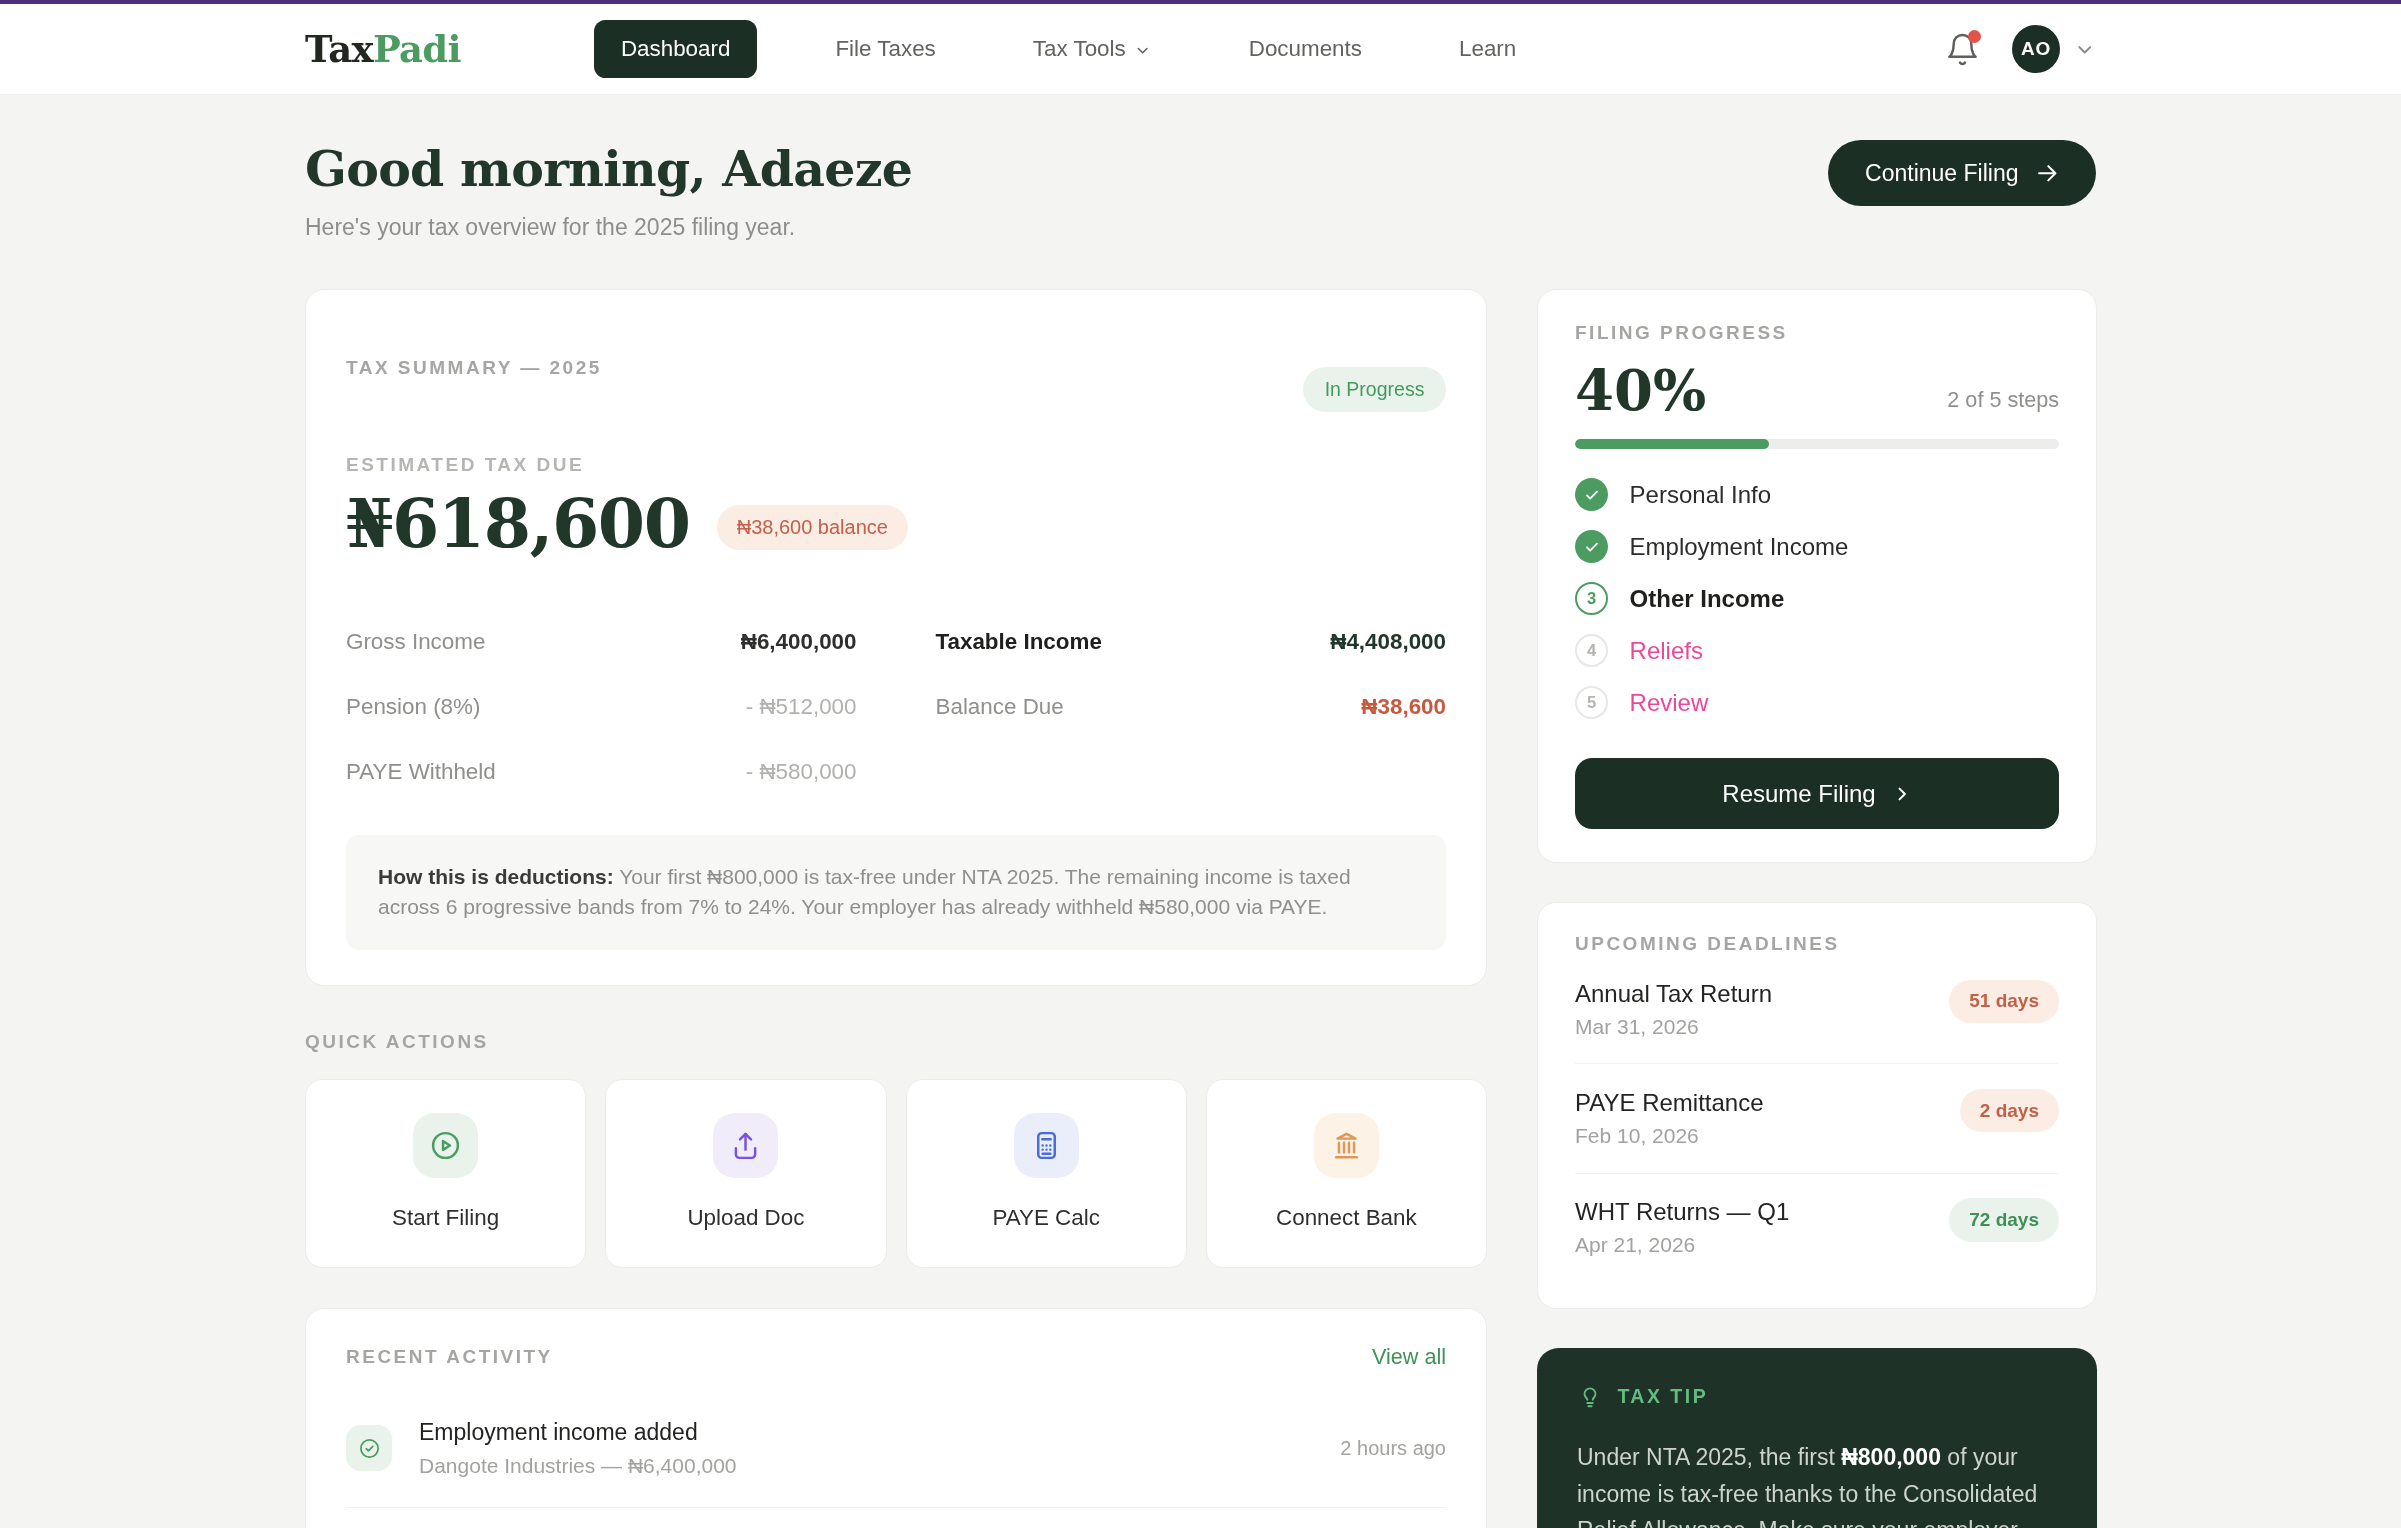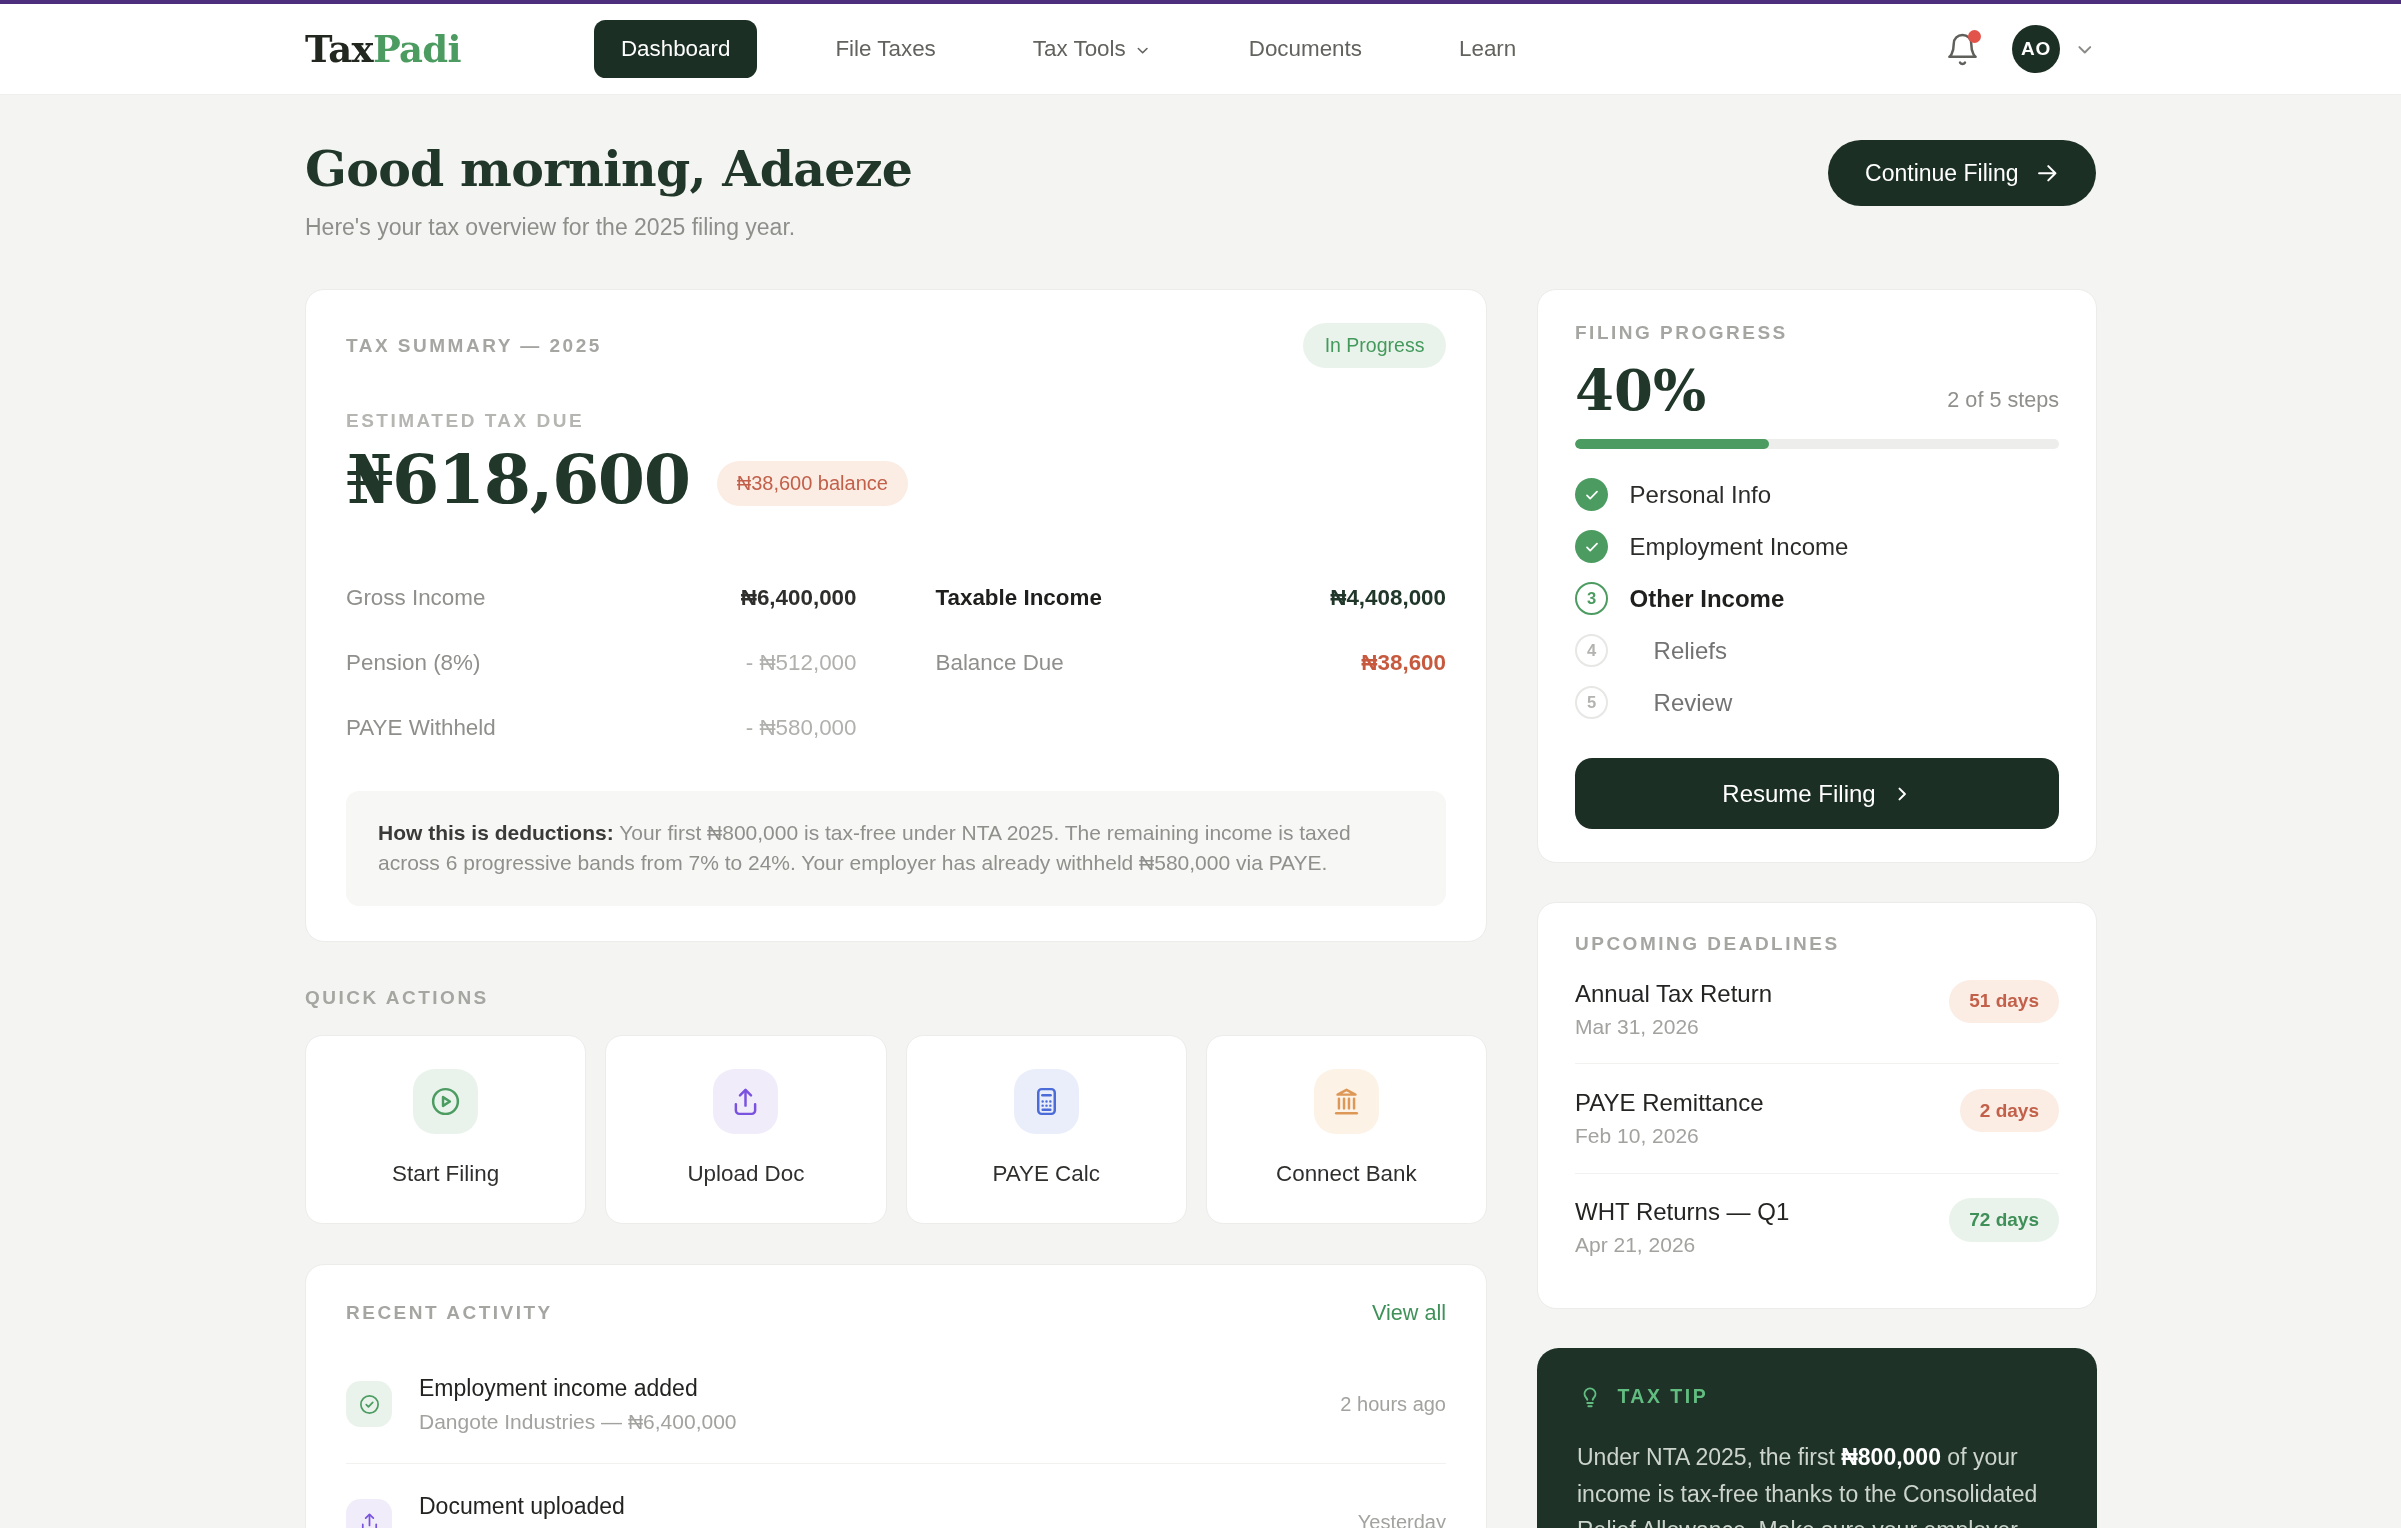--- a/index.html
+++ b/index.html
@@ -61,21 +61,21 @@
   .hero-sub{font-size:23px;color:#8e8e8b;margin-top:16px;}
   .btn-dark{display:inline-flex;align-items:center;gap:16px;background:var(--brand-dark);color:#fff;border:none;border-radius:33px;height:66px;padding:0 37px;font-size:23px;font-family:inherit;cursor:pointer;}
   .btn-dark svg{width:24.5px;height:24.5px;}
   
   .main{display:grid;grid-template-columns:1182px 560px;gap:50px;margin-top:48px;align-items:start;}
   .card{background:#fff;border:0.7px solid var(--card-border);border-radius:19px;}
   .eyebrow{font-size:19px;letter-spacing:2.5px;color:var(--label-gray);font-weight:600;}
   
   .summary-card{padding:33px 40px 35px;}
   .summary-top{display:flex;align-items:center;justify-content:space-between;}
-  .badge-green{font-size:19.5px;color:#449a5c;background:var(--badge-green-bg);padding:10.8px 21.6px;border-radius:720px;}
+  .badge-green{font-size:19.5px;color:#449a5c;background:var(--badge-green-bg);padding:10.8px 21.6px;border-radius:720px;margin-top:44px;}
   .est-label{margin-top:42px;font-size:19px;letter-spacing:2.5px;color:#b5b5b2;font-weight:600;}
   .est-row{display:flex;align-items:flex-end;gap:27px;margin-top:13px;}
   .est-value{font-size:68px;font-weight:700;color:var(--heading-green);letter-spacing:-1.4px;line-height:1;}
   .badge-red{font-size:20px;color:var(--badge-red-text);background:var(--badge-red-bg);padding:10.8px 20px;border-radius:720px;margin-bottom:7.2px;}
   .break-grid{display:grid;grid-template-columns:1fr 1fr;column-gap:79px;margin-top:53px;}
   .break-row{display:flex;align-items:center;justify-content:space-between;padding:19.5px 0;}
   .break-label{font-size:22.4px;color:var(--muted);}
   .break-label.strong{color:#1f1f1d;font-weight:700;}
   .break-value{font-size:22.4px;}
   .v-dark{color:#2e2e2c;font-weight:700;}
@@ -117,21 +117,21 @@
   .bar-fill{height:100%;border-radius:5px;background:var(--accent-green);width:40%;}
   .steps{margin-top:29px;}
   .step{display:flex;align-items:center;gap:21.6px;margin-bottom:19px;}
   .step-dot{width:33px;height:33px;border-radius:50%;flex:none;display:flex;align-items:center;justify-content:center;font-size:16.6px;font-weight:700;}
   .step.done .step-dot{background:var(--accent-green);color:#fff;}
   .step.done .step-dot svg{width:16px;height:16px;}
   .step.current .step-dot{border:2.2px solid var(--accent-green);color:var(--accent-green);}
   .step.todo .step-dot{border:2.2px solid #e7e7e5;color:#b3b3b0;}
   .step-label{font-size:24px;color:#2c2c2a;}
   .step.current .step-label{font-weight:700;color:#1f1f1d;}
-  .step.todo .step-label{color:#737373;margin-left:24px;}
+  .step.todo .step-label{color:#ec4899;}
   .btn-resume{width:100%;justify-content:center;border-radius:17.3px;height:71px;margin-top:20px;font-weight:500;font-size:24px;}
   .btn-resume svg{width:20px;height:20px;}
   
   .deadline-card{margin-top:39px;padding:30px 37px 26px;}
   .deadline-item{display:flex;align-items:flex-start;justify-content:space-between;padding:24.5px 0;}
   .deadline-item + .deadline-item{border-top:0.7px solid #f1f1ef;}
   .dl-title{font-size:24px;color:#242422;font-weight:500;}
   .dl-date{font-size:21px;color:#a2a29f;margin-top:7.2px;}
   .pill{font-size:19px;font-weight:600;padding:10.8px 20px;border-radius:720px;flex:none;}
   .pill.warn{color:var(--badge-red-text);background:var(--badge-red-bg);}

